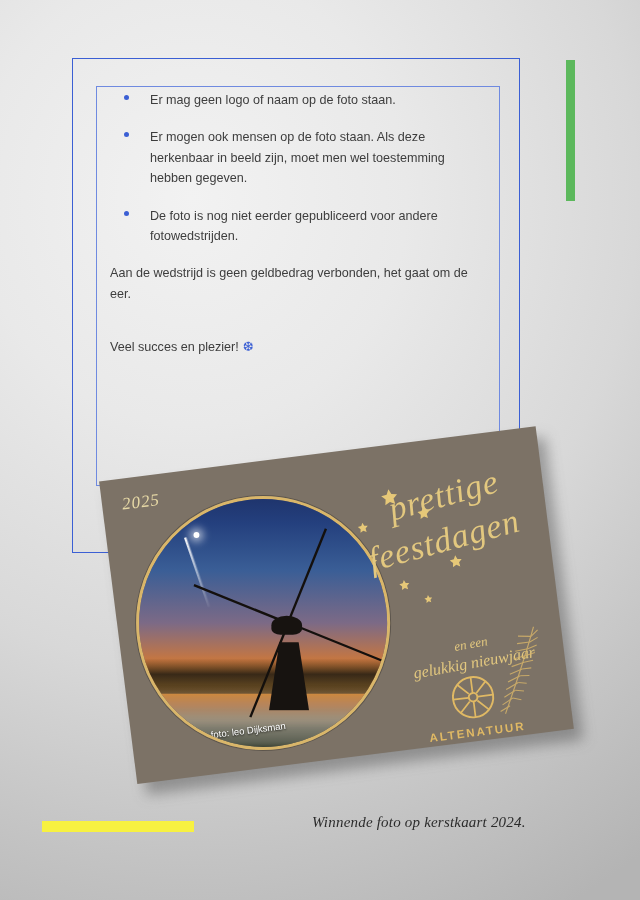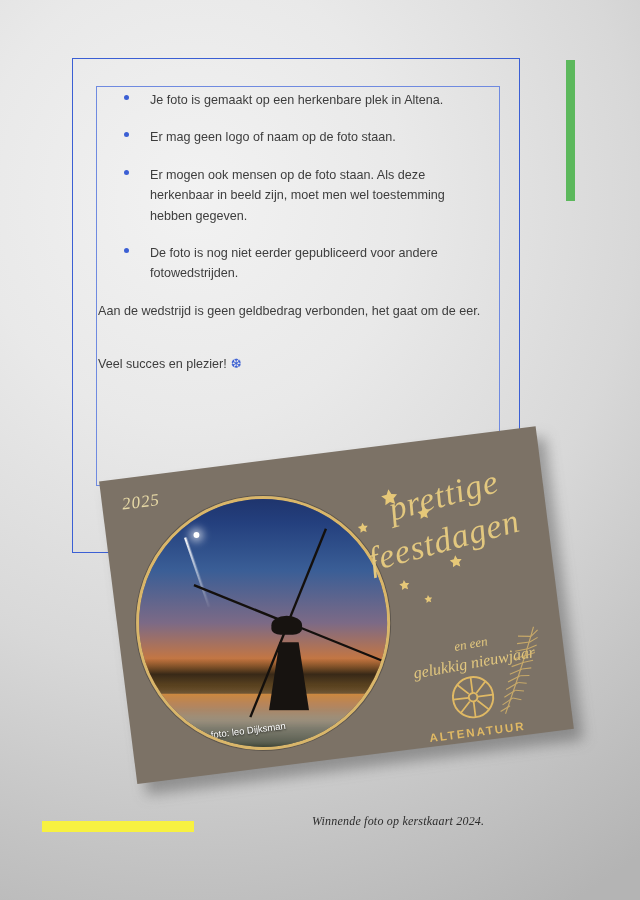--- a/index.html
+++ b/index.html
@@ -83,21 +83,21 @@
     left: 26px;
     top: 5px;
     width: 5px;
     height: 5px;
     border-radius: 50%;
     background: #3b5fd4;
   }
   .para {
     margin-top: 9px;
     margin-bottom: 0;
-    padding-left: 0;
+    padding-left: 12px;
   }
   .para.success {
     margin-top: 32px;
   }
   .snowflake {
     color: #3b5fd4;
     font-size: 13px;
     margin-left: 4px;
   }
 
@@ -307,41 +307,37 @@
   }
   .stars svg { position: absolute; left: 0; top: 0; }
 
   
   .caption {
     position: absolute;
     left: 312px;
     top: 814px;
     font-family: "Liberation Serif", serif;
     font-style: italic;
-    font-size: 12px;
+    font-size: 15px;
     color: #2c2c2c;
     letter-spacing: 0.2px;
   }
 </style>
 </head>
 <body>
 
 <div id="page">
 
   <div class="frame-outer"></div>
   <div class="frame-inner"></div>
   <div class="green-bar"></div>
   <div class="yellow-bar"></div>
 
   <div class="content">
     <ul class="rules">
-      <li>
-        <span class="bullet"></span>
-        <span>Je foto is gemaakt op een herkenbare plek in Altena.</span>
-      </li>
       <li>
         <span class="bullet"></span>
         <span>Er mag geen logo of naam op de foto staan.</span>
       </li>
       <li>
         <span class="bullet"></span>
         <span>Er mogen ook mensen op de foto staan. Als deze herkenbaar in beeld zijn, moet men wel toestemming hebben gegeven.</span>
       </li>
       <li>
         <span class="bullet"></span>

